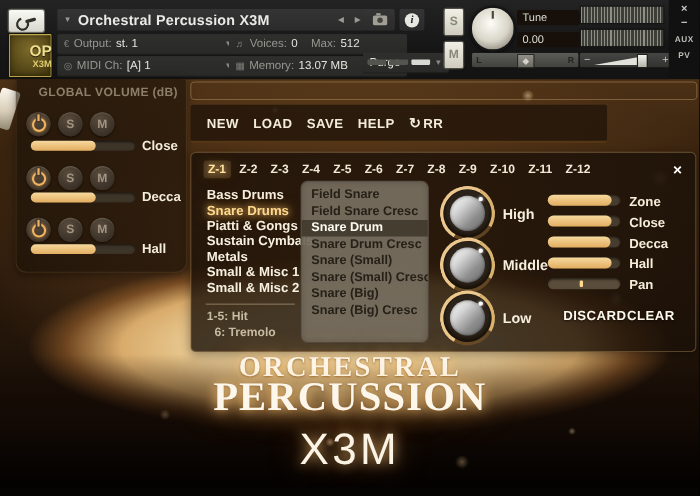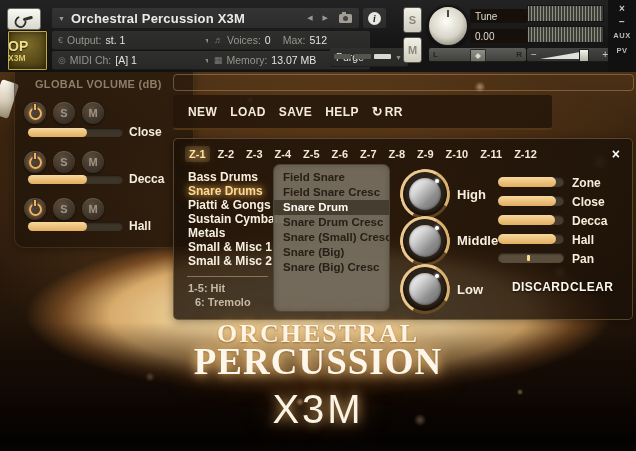--- a/index.html
+++ b/index.html
@@ -10,21 +10,21 @@
   #khead{position:absolute;left:0;top:0;width:636px;height:72px;
          background:linear-gradient(180deg,#232323,#161616 60%,#131313);border-bottom:2px solid #000;}
   .hbtn{position:absolute;display:flex;align-items:center;justify-content:center;border-radius:3px;}
   #wrench-btn{left:7px;top:8px;width:32px;height:20px;background:linear-gradient(#fafaf5,#d7d7cd);border:1px solid #6a6a64;}
   .wr{position:relative;width:20px;height:11px;transform:rotate(-15deg);}
   .wr-head{position:absolute;left:0;top:1px;width:8px;height:8px;border:2.5px solid #30302b;border-radius:50%;border-right-color:transparent;transform:rotate(-45deg);}
   .wr-handle{position:absolute;left:9px;top:4px;width:10px;height:3px;background:#30302b;border-radius:1.5px;}
   #op-logo{position:absolute;left:7px;top:30px;width:39px;height:39px;border:1px solid #15120a;border-radius:2px;
            background:radial-gradient(circle at 50% 35%,#7d6b2a,#4a3d12 80%);
            box-shadow:inset 0 0 0 1px #bfa94e, inset 0 0 6px rgba(0,0,0,.6);
-           display:flex;flex-direction:column;align-items:flex-start;justify-content:center;line-height:1;}
+           display:flex;flex-direction:column;align-items:flex-end;justify-content:center;line-height:1;}
   #op-logo .l1{font-weight:bold;font-size:14px;color:#f0df8d;text-shadow:0 1px 1px #201a06;}
   #op-logo .l2{font-weight:bold;font-size:8.5px;color:#ddca6e;margin-top:1px;}
   #title-bar{position:absolute;left:52px;top:8px;width:272px;height:20px;background:linear-gradient(#343434,#2b2b2b);
              border-radius:2px;display:flex;align-items:center;padding:0 6px;gap:6px;border-bottom:1px solid #1b1b1b;}
   #title-bar .caret{font-size:7px;color:#9a9a94;}
   #inst-title{font-size:13px;font-weight:bold;color:#eaeae6;letter-spacing:.2px;flex:1;}
   .navarrow{font-size:7px;color:#9a9a94;padding:2px;}
   #camera-btn{left:332px;top:8px;width:27px;height:20px;background:linear-gradient(#353535,#2b2b2b);border-bottom:1px solid #1b1b1b;}
   .cam{width:13px;height:9px;background:#a09e95;border-radius:1.5px;position:relative;}
   .cam::before{content:'';position:absolute;top:-2px;left:3px;width:4px;height:2px;background:#a09e95;}
@@ -96,21 +96,21 @@
       linear-gradient(180deg, rgba(0,0,0,0) 0%, rgba(0,0,0,0) 66%, rgba(18,9,4,.82) 82%, #040201 97%),
       radial-gradient(ellipse 385px 108px at 318px 243px, #f7e4b6 0%, #eccf99 34%, #d8ab6b 54%, rgba(146,92,42,.65) 67%, rgba(80,48,20,0) 76%),
       radial-gradient(ellipse 500px 260px at 330px 150px, rgba(148,94,44,.6), rgba(60,35,15,0) 72%),
       linear-gradient(180deg, #4c3116 0%, #3a240f 16%, #2c1b0c 45%, #1b1007 75%, #080402 100%);}
   #drumstick{position:absolute;left:-4px;top:9px;width:18px;height:36px;border-radius:3px;
              background:linear-gradient(165deg,#fcf8ef 0%,#d9ceb9 55%,#8f8670 100%);transform:rotate(18deg);z-index:1;}
 
   
   #gv-panel{position:absolute;left:14px;top:0;width:154px;height:175px;z-index:2;
             background:rgba(24,15,7,.58);border:1px solid rgba(110,84,48,.38);border-top:none;
-            border-radius:0 0 10px 10px;box-shadow:0 2px 8px rgba(0,0,0,.35);padding-left:24px;}
+            border-radius:0 0 10px 10px;box-shadow:0 2px 8px rgba(0,0,0,.35);}
   #gv-title{position:absolute;left:20px;top:6px;font-size:11px;font-weight:bold;color:#8d7e69;letter-spacing:.3px;}
   .gv-row-btns{position:absolute;left:9px;display:flex;gap:7px;}
   .cbtn{width:22px;height:22px;border-radius:50%;display:flex;align-items:center;justify-content:center;
         background:radial-gradient(circle at 40% 32%,#594c3d,#3a3026 72%);
         box-shadow:inset 0 1px 1px rgba(255,255,255,.14), 0 1px 2px rgba(0,0,0,.55);}
   .cbtn.sm{color:#a29484;font-weight:bold;font-size:11px;}
   .pwr{width:9px;height:9px;border:2px solid #f0b25e;border-radius:50%;position:relative;box-shadow:0 0 5px rgba(240,170,80,.55);}
   .pwr::after{content:'';position:absolute;left:50%;top:-5px;transform:translateX(-50%);width:2px;height:6px;
               background:#f0b25e;box-shadow:0 0 0 1.5px #463b2e;}
   .gv-slider{position:absolute;left:13px;width:95px;height:9px;border-radius:5px;background:#3e3529;
@@ -361,20 +361,21 @@
       <div class="cat-item" style="top:115px">Small &amp; Misc 2</div>
       <div id="cat-divider"></div>
       <div class="cat-note" style="left:14px;top:143px">1-5: Hit</div>
       <div class="cat-note" style="left:21px;top:157px">6: Tremolo</div>
 
       <div id="sample-list">
         <div class="sample-item">Field Snare</div>
         <div class="sample-item">Field Snare Cresc</div>
         <div class="sample-item selected">Snare Drum</div>
         <div class="sample-item">Snare Drum Cresc</div>
+        <div class="sample-item">Snare (Small)</div>
         <div class="sample-item">Snare (Small) Cresc</div>
         <div class="sample-item">Snare (Big)</div>
         <div class="sample-item">Snare (Big) Cresc</div>
       </div>
 
       <div class="knob" style="left:229px;top:33px">
         <span class="knob-face"></span>
           <span class="knob-dot"></span>
       </div>
       <div class="knob-label" style="left:283px;top:48px">High</div>

